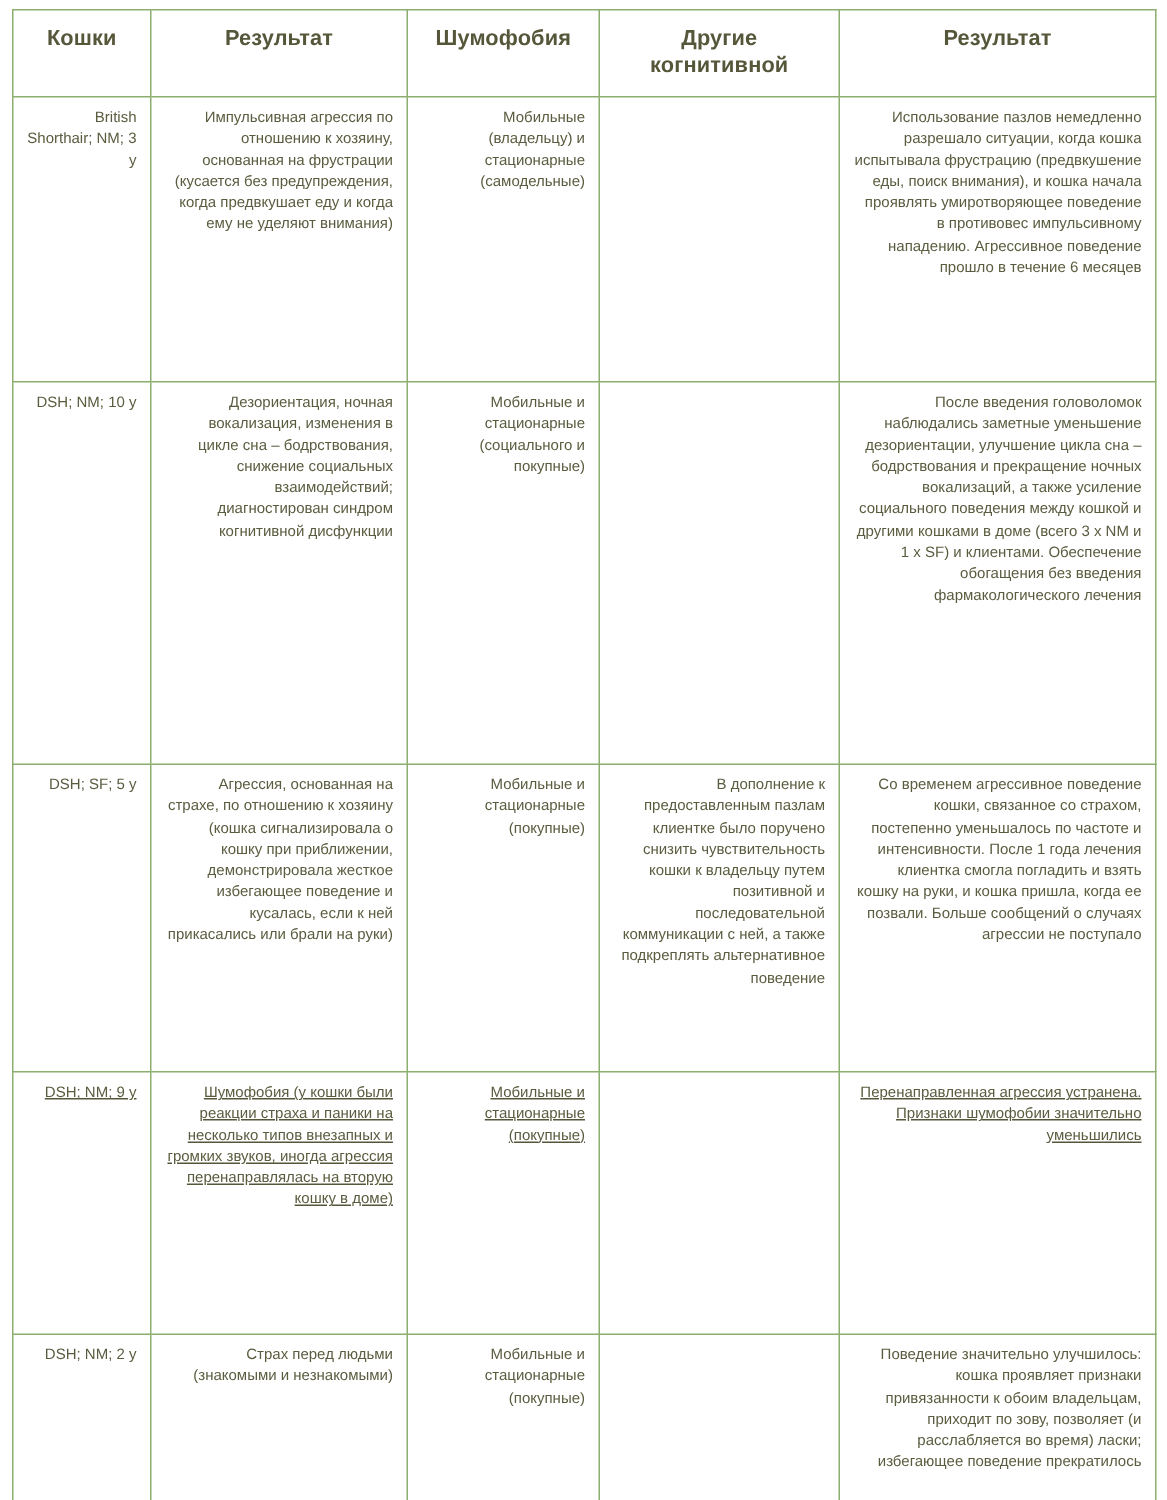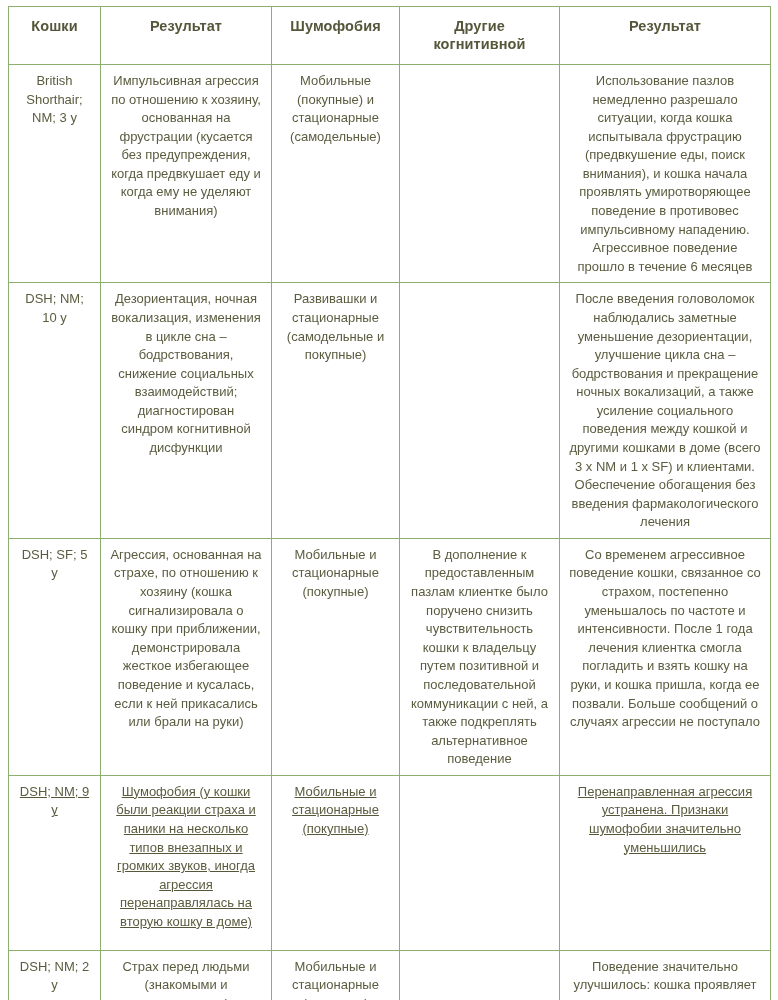--- a/index.html
+++ b/index.html
@@ -38,24 +38,24 @@
     vertical-align: top;
     font-size: 14.5px;
     font-weight: bold;
     letter-spacing: 0.1px;
     line-height: 1.25;
     padding-top: 10px;
     color: #56573a;
   }
   thead tr { height: 58px; }
   table.cases td {
-    font-size: 13px;
+    font-size: 10px;
     line-height: 1.43;
     color: #5b5c3f;
-    text-align: center;
+    text-align: right;
     hyphens: none;
   }
   
   col.c-cats   { width: 92px; }
   col.c-problem{ width: 171px; }
   col.c-toys   { width: 128px; }
   col.c-other  { width: 160px; }
   col.c-result { width: 211px; }
 
   .cell-text { display: block; white-space: pre-line; }
@@ -101,38 +101,38 @@
     </thead>
     <tbody>
       <tr class="r0">
         <td>
             <span class="cell-text">British Shorthair; NM; 3 y</span>
           </td>
         <td>
             <span class="cell-text">Импульсивная агрессия по отношению к хозяину, основанная на фрустрации (кусается без предупреждения, когда предвкушает еду и когда ему не уделяют внимания)</span>
           </td>
         <td>
-            <span class="cell-text">Мобильные (покупные) и стационарные (самодельные)</span>
+            <span class="cell-text">Мобильные (владельцу) и стационарные (самодельные)</span>
           </td>
         <td>
             <span class="cell-text"></span>
           </td>
         <td>
             <span class="cell-text">Использование пазлов немедленно разрешало ситуации, когда кошка испытывала фрустрацию (предвкушение еды, поиск внимания), и кошка начала проявлять умиротворяющее поведение в противовес импульсивному нападению. Агрессивное поведение прошло в течение 6 месяцев</span>
           </td>
       </tr>
       <tr class="r1">
         <td>
             <span class="cell-text">DSH; NM; 10 y</span>
           </td>
         <td>
             <span class="cell-text">Дезориентация, ночная вокализация, изменения в цикле сна – бодрствования, снижение социальных взаимодействий; диагностирован синдром когнитивной дисфункции</span>
           </td>
         <td>
-            <span class="cell-text">Развивашки и стационарные (самодельные и покупные)</span>
+            <span class="cell-text">Мобильные и стационарные (социального и покупные)</span>
           </td>
         <td>
             <span class="cell-text"></span>
           </td>
         <td>
             <span class="cell-text">После введения головоломок наблюдались заметные уменьшение дезориентации, улучшение цикла сна – бодрствования и прекращение ночных вокализаций, а также усиление социального поведения между кошкой и другими кошками в доме (всего 3 x NM и 1 x SF) и клиентами. Обеспечение обогащения без введения фармакологического лечения</span>
           </td>
       </tr>
       <tr class="r2">
         <td>

